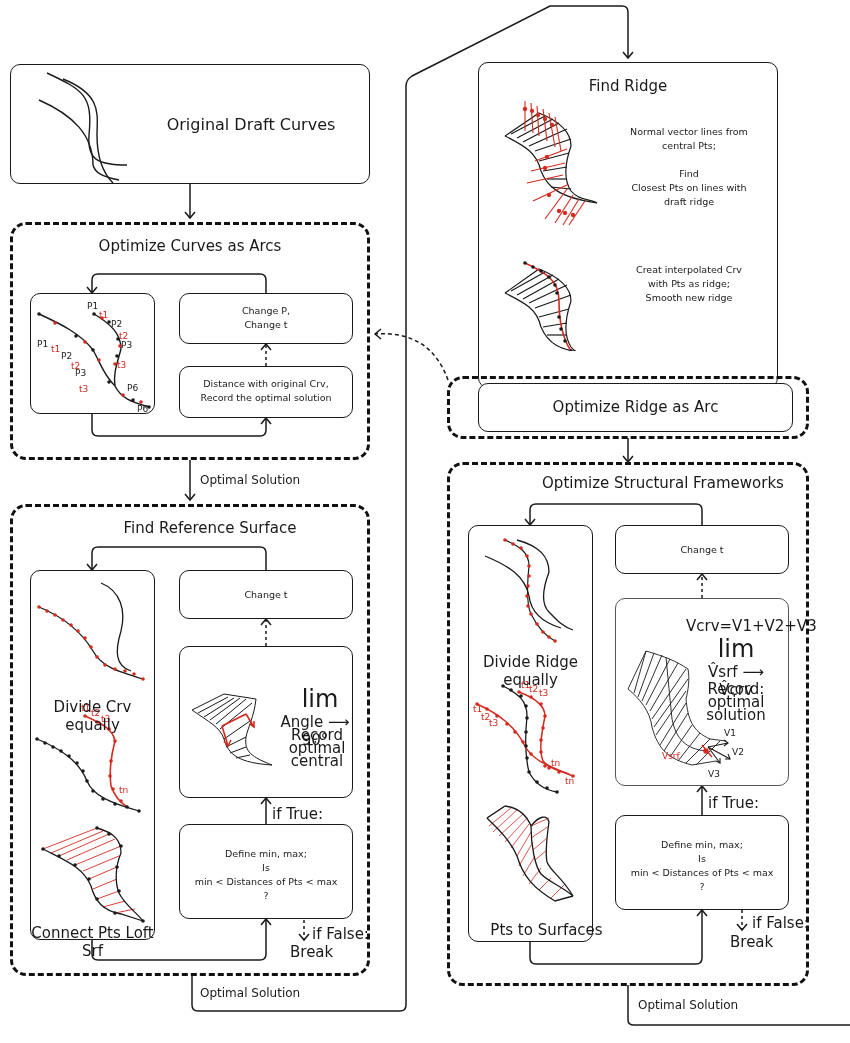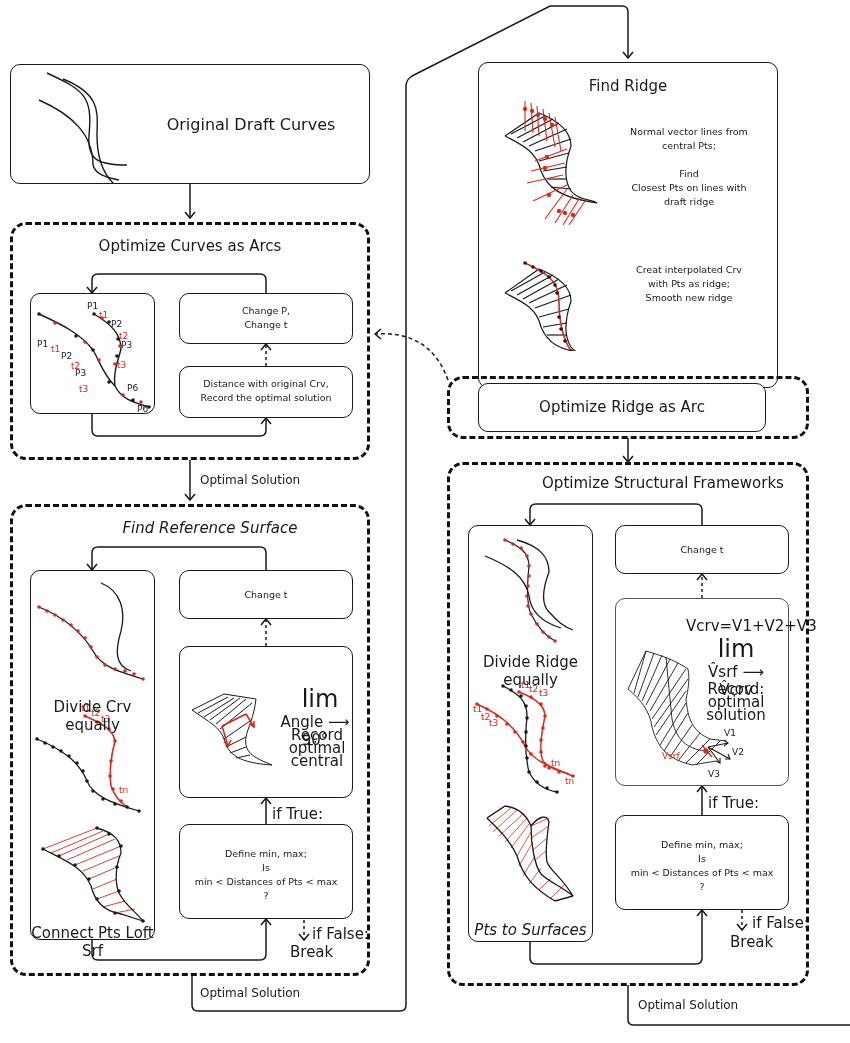--- a/index.html
+++ b/index.html
@@ -145,21 +145,21 @@
 Change t</div>
 </div>
 <div class="box" style="left:179px;top:366px;width:174px;height:52px;padding-left:18px;">
   <div class="txt small" style="left:0;top:10px;width:100%;">Distance with original Crv,
 Record the optimal solution</div>
 </div>
 
 <div class="txt" style="left:200px;top:473px;font-size:12px;">Optimal Solution</div>
 
 <div class="dash" style="left:10px;top:504px;width:360px;height:472px;"></div>
-<div class="txt title" style="left:10px;top:519px;width:400px;font-style:italic;">Find Reference Surface</div>
+<div class="txt title" style="left:10px;top:519px;width:400px;">Find Reference Surface</div>
 
 <div class="box" style="left:30px;top:570px;width:125px;height:370px;">
   <svg width="125" height="370">
 
     <g fill="none" stroke="#1a1a1a" stroke-width="1.3">
       <path d="M70,12 C90,20 95,40 90,60 C84,80 84,95 100,100"></path>
       <path d="M8,36 C30,45 50,60 62,80 C70,95 85,100 112,108" stroke="#1a1a1a"></path>
     </g>
     <g fill="#d62a1e">
       <circle cx="8" cy="36" r="1.8"></circle>
@@ -375,21 +375,21 @@
 Smooth new ridge</div>
   <div class="txt small" style="left:120px;top:62px;width:180px;">Normal vector lines from
 central Pts;
 
 Find
 Closest Pts on lines with
 draft ridge</div>
 </div>
 
 <div class="dash" style="left:447px;top:376px;width:362px;height:63px;"></div>
-<div class="box" style="left:478px;top:383px;width:288px;height:49px;">
+<div class="box" style="left:478px;top:383px;width:315px;height:49px;">
   <div class="txt title" style="left:0;top:14px;width:100%;">Optimize Ridge as Arc</div>
 </div>
 
 <div class="dash" style="left:447px;top:462px;width:362px;height:524px;"></div>
 <div class="txt title" style="left:459px;top:474px;width:408px;">Optimize Structural Frameworks</div>
 
 <div class="box" style="left:468px;top:525px;width:125px;height:417px;">
   <svg width="125" height="417">
 
     <g fill="none" stroke="#1a1a1a" stroke-width="1.3">
@@ -485,21 +485,21 @@
       <line x1="66" y1="334" x2="78" y2="324"></line>
     </g>
     <g fill="none" stroke="#1a1a1a" stroke-width="1.3">
       <path d="M18,292 C26,300 40,312 48,330 C54,350 64,362 86,375 L104,370"></path>
       <path d="M36,280 C50,282 58,290 62,300 C62,320 66,340 72,348 C80,356 92,360 104,370"></path>
       <path d="M62,300 C70,290 78,288 80,296 C78,310 76,326 78,336 C82,346 92,350 104,370"></path>
       <path d="M18,292 L36,280"></path>
     </g>
   </svg>
   <div class="txt xs" style="left:0;top:127px;width:100%;">Divide Ridge equally</div>
-  <div class="txt xs" style="left:0;top:395px;width:100%;font-style:italic;">Pts to Surfaces</div>
+  <div class="txt xs" style="left:16px;top:395px;width:100%;">Pts to Surfaces</div>
 </div>
 
 <div class="box" style="left:615px;top:525px;width:174px;height:49px;">
   <div class="txt small" style="left:0;top:17px;width:100%;">Change t</div>
 </div>
 
 <div class="box thin" style="left:615px;top:598px;width:174px;height:188px;">
   <div class="txt xs" style="left:70px;top:18px;width:104px;">Vcrv=V1+V2+V3</div>
   <div class="txt" style="left:90px;top:36px;width:60px;font-size:24px;">lim</div>
   <div class="txt xs" style="left:80px;top:64px;width:80px;">V̂srf ⟶ V̂crv</div>

